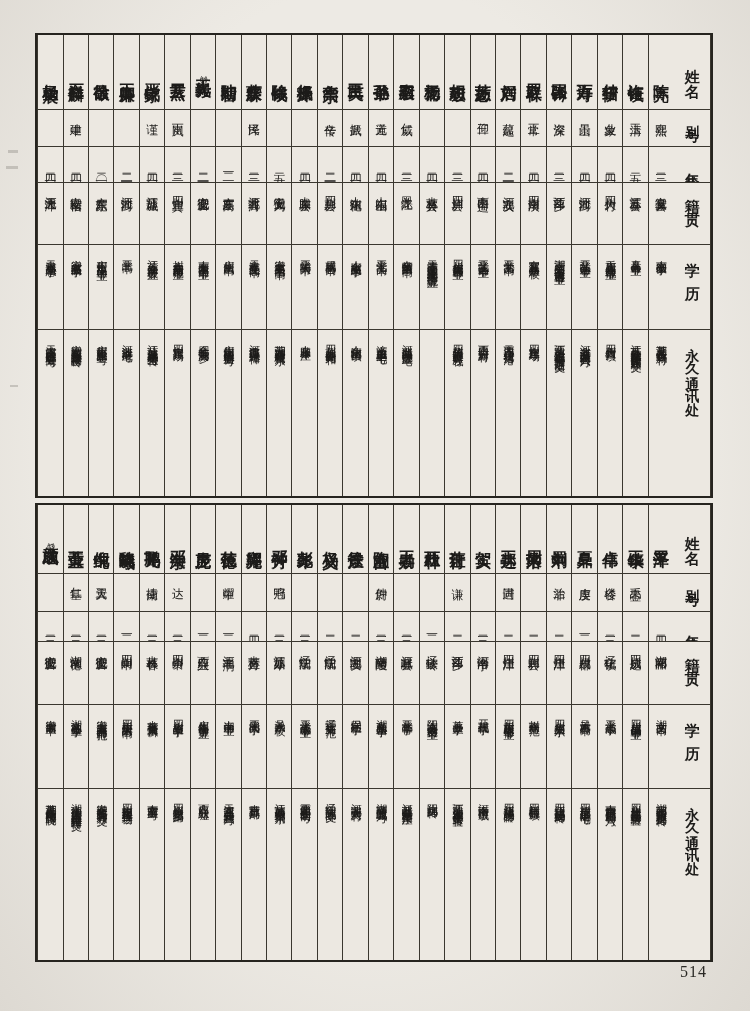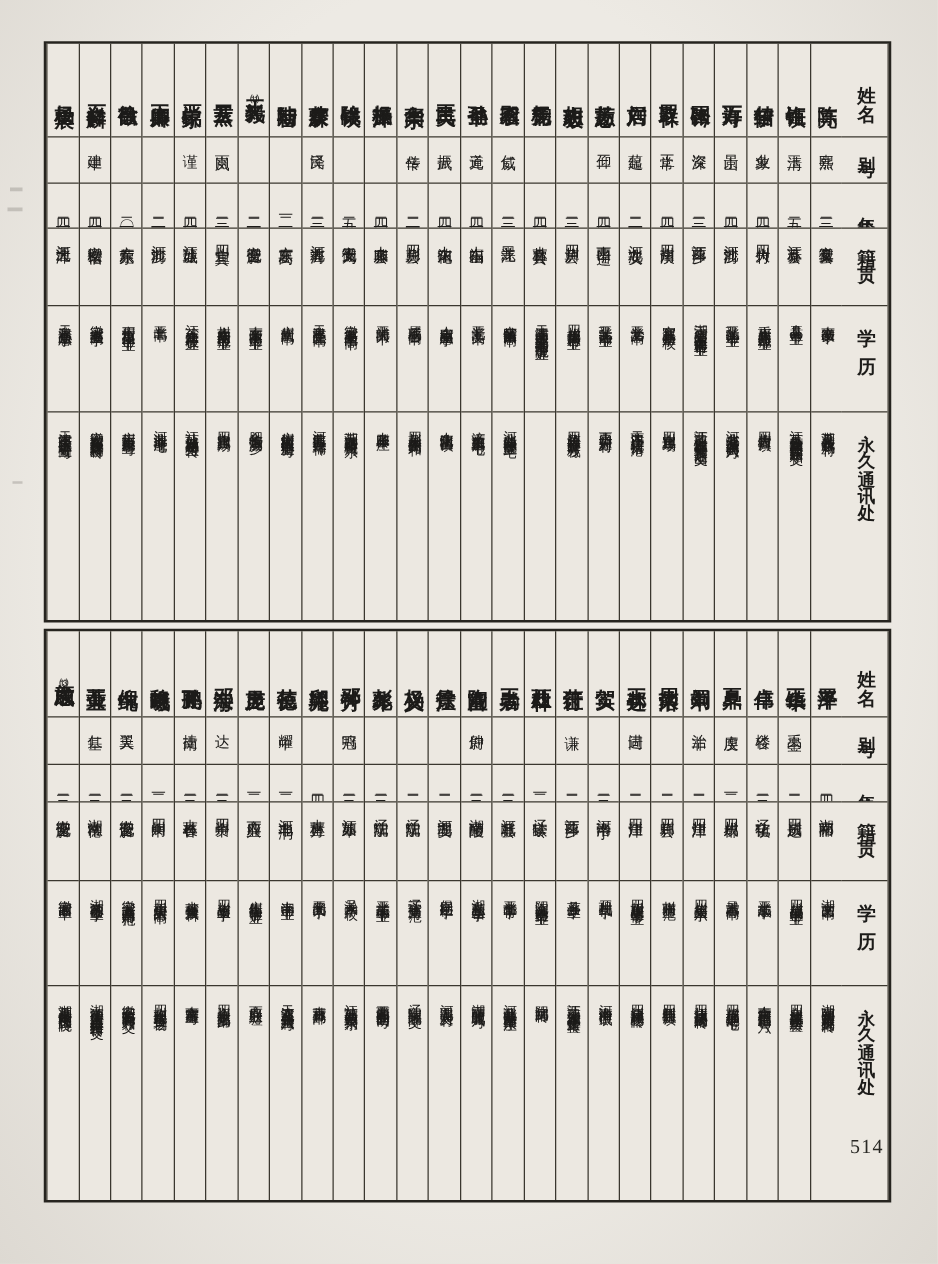--- a/index.html
+++ b/index.html
@@ -85,21 +85,21 @@
   .hdr{font-weight:700;font-size:15px;}
   .hdr-name{letter-spacing:15px;}
   .hdr-alias{letter-spacing:4px;font-size:14px;}
   .hdr-age{letter-spacing:3px;font-size:14px;}
   .hdr-origin{letter-spacing:13px;}
   .hdr-education{letter-spacing:24px;}
   .hdr-address{letter-spacing:14px;font-size:14px;}
 
   .page-number{
     position:absolute;
-    top:909px;left:680px;
+    top:963px;left:680px;
     font-size:16px;
     letter-spacing:1px;
     color:#2a2925;
     font-family:"Liberation Serif","DejaVu Serif",serif;
   }
   
   .scan-mark{position:absolute;background:rgba(90,86,78,.25);}
   .m1{left:8px;top:150px;width:10px;height:3px;}
   .m2{left:6px;top:166px;width:12px;height:3px;}
   .m3{left:10px;top:385px;width:8px;height:2px;}

